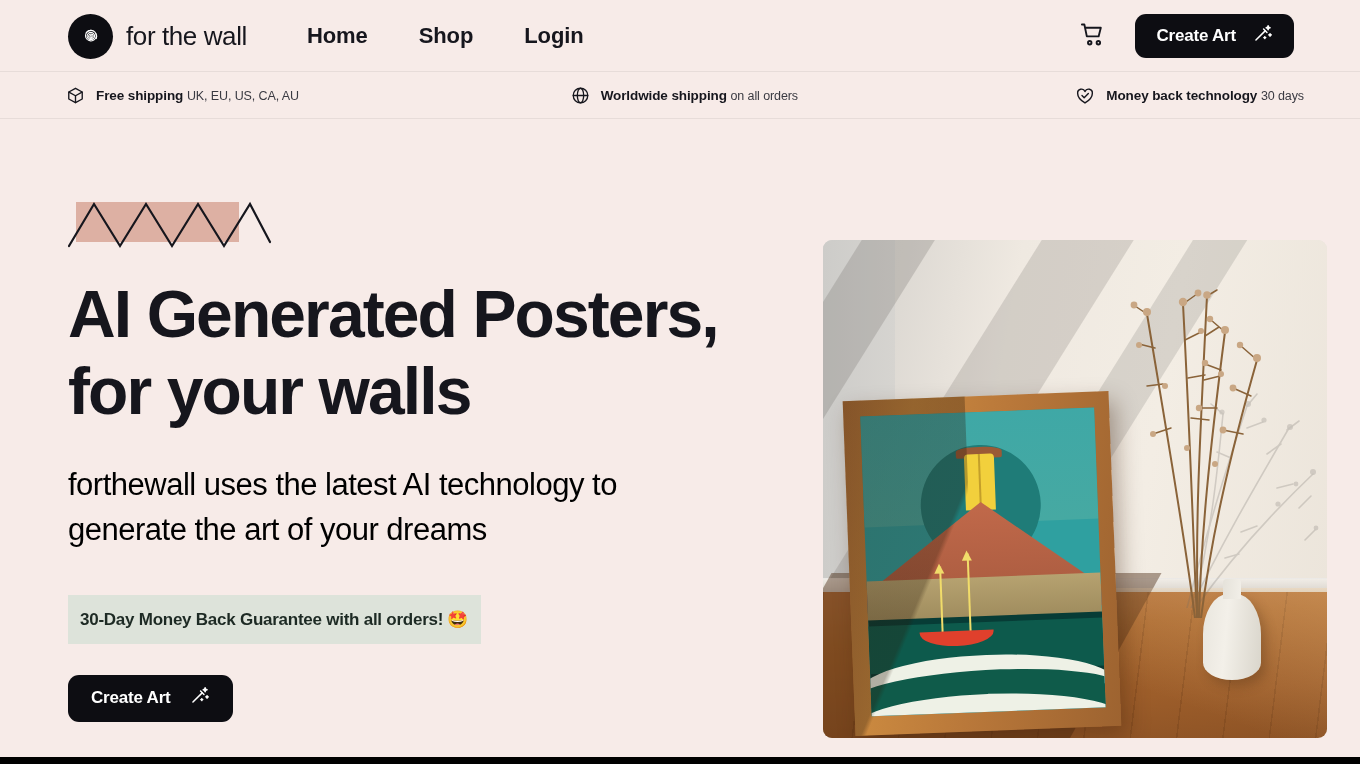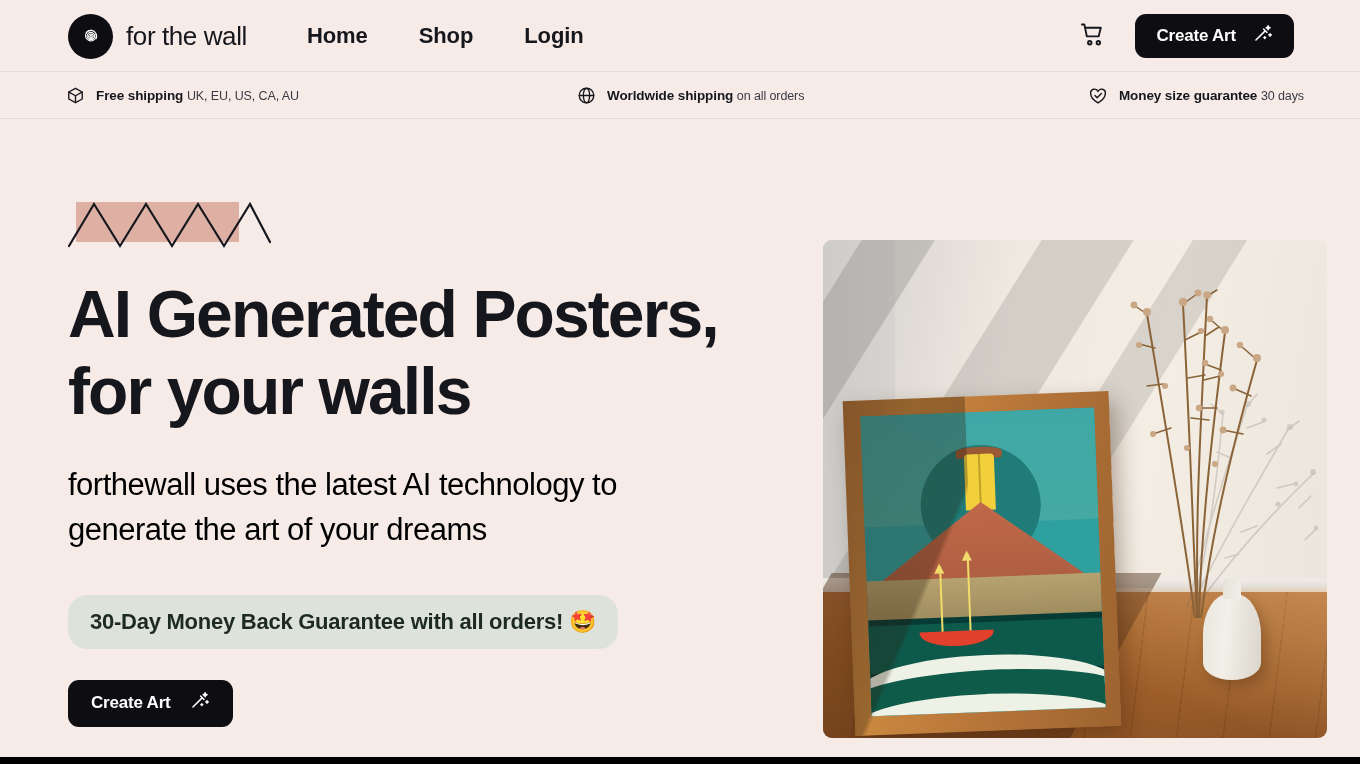--- a/index.html
+++ b/index.html
@@ -197,23 +197,23 @@
     font-weight: 400;
     letter-spacing: -0.5px;
     color: #000000;
     max-width: 610px;
     margin-bottom: 42px;
   }
 
   .guarantee-badge {
     display: inline-block;
     background: #dde3da;
-    border-radius: 19px;
-    padding: 14px 22px;
-    font-size: 22px;
+    border-radius: 0;
+    padding: 14px 12px;
+    font-size: 17px;
     font-weight: 700;
     letter-spacing: -0.25px;
     color: #1d2a24;
     margin-bottom: 31px;
   }
 
   .btn-dark-cta {
     height: 47px;
     padding: 0 23px;
     font-size: 17px;
@@ -536,21 +536,21 @@
 
 
   <div class="feature">
     <span class="feature-icon">
       <svg width="20" height="20" viewBox="0 0 24 24" fill="none" stroke="currentColor" stroke-width="1.7" stroke-linecap="round" stroke-linejoin="round" aria-hidden="true">
         <path d="M12 20.3S3.2 15 3.2 8.9A4.6 4.6 0 0 1 12 6.6a4.6 4.6 0 0 1 8.8 2.3c0 6.1-8.8 11.4-8.8 11.4z"></path>
         <path d="M8.4 11.4l2.6 2.6 5-5"></path>
       </svg>
     </span>
     <span class="feature-text">
-      <span class="feature-strong">Money size guarantee</span>
+      <span class="feature-strong">Money back technology</span>
       <span class="feature-sub">30 days</span>
     </span>
   </div>
 </section>
 
 <main class="hero">
 
   <div class="hero-left">
 
     <div class="zigzag-wrap">

